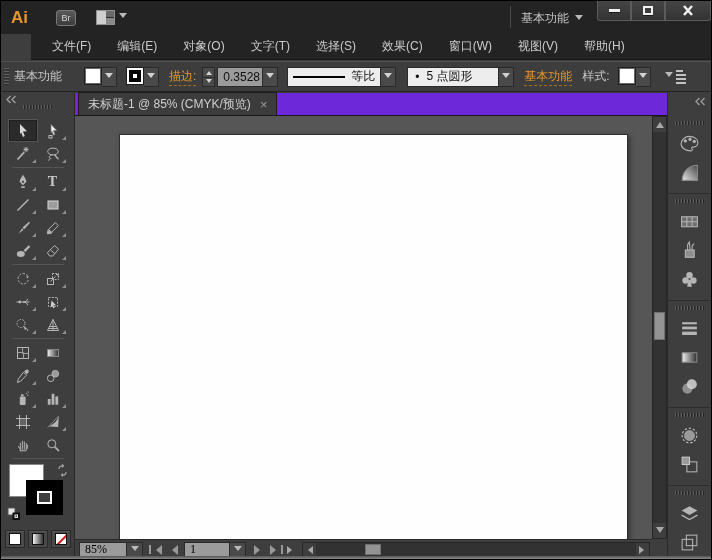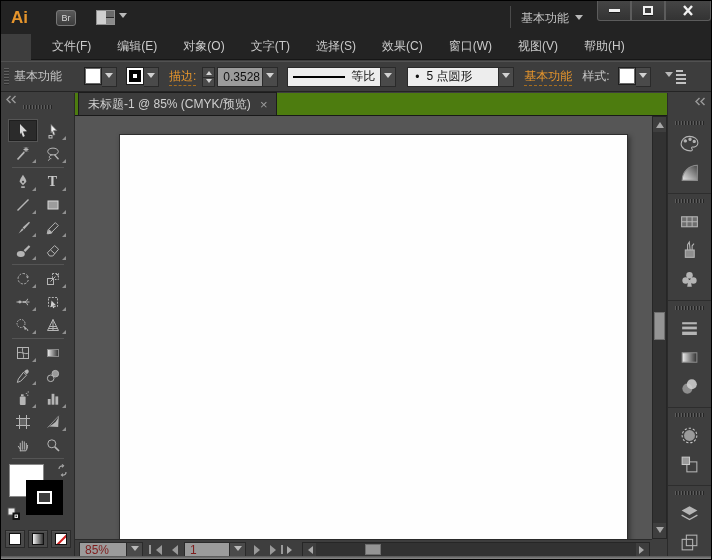--- a/index.html
+++ b/index.html
@@ -53,21 +53,21 @@
   .brushbox { width:92px; height:20px; background:#ededed; border:1px solid #2a2a2a; color:#111; display:flex; align-items:center; gap:7px; padding:0 7px; }
   .panel-menu-ic { margin-left:14px; display:flex; align-items:center; gap:3px; }
   .pm-lines { display:flex; flex-direction:column; gap:2px; }
   .pm-lines i { width:10px; height:2px; background:#c2c2c2; }
   .pm-lines i.short { width:7px; }
   
   .dockhead-left { position:absolute; left:0; top:92px; width:74px; height:23px; background:#3e3e3e; border-right:1px solid #2a2a2a; }
   .collapse-ic { position:absolute; left:4px; top:2px; }
   .dockhead-left .grip-h { position:absolute; left:22px; top:12px; }
   .grip-h { width:30px; height:4px; background-image:repeating-linear-gradient(90deg,#5d5d5d 0 1px, #252525 1px 2px, transparent 2px 3px); }
-  .tabbar { position:absolute; left:74px; top:92px; width:592px; height:23px; background:#4d7c0f; border-bottom:1px solid #191919; display:flex; align-items:flex-end; }
+  .tabbar { position:absolute; left:74px; top:92px; width:592px; height:23px; background:#6d28d9; border-bottom:1px solid #191919; display:flex; align-items:flex-end; }
   .tab { height:23px; margin-left:3px; background:#3c3c3c; border:1px solid #1c1c1c; border-bottom:none; display:flex; align-items:center; gap:9px; padding:0 9px; color:#cfcfcf; }
   .tab-close { color:#9d9d9d; font-size:13px; line-height:1; }
   .dockhead-right { position:absolute; left:666px; top:92px; right:0; height:23px; background:#3e3e3e; border-left:1px solid #2a2a2a; }
   .dockhead-right .collapse-ic { left:auto; right:5px; top:4px; }
   
   .left-dock { position:absolute; left:0; top:115px; width:74px; bottom:3px; background:#3e3e3e; border-right:1px solid #2a2a2a; }
   .tools { display:flex; flex-wrap:wrap; width:60px; margin:3px auto 0; }
   .tool { position:relative; width:30px; height:23px; display:flex; align-items:center; justify-content:center; }
   .tool svg { width:16px; height:16px; }
   .tool.active { background:#2b2b2b; border:1px solid #555; box-shadow:0 0 0 1px #1e1e1e inset; }
@@ -96,21 +96,21 @@
   .tri-dn { width:0; height:0; border:4px solid transparent; border-top:6px solid #a8a8a8; margin-top:3px; }
   .vs-thumb { position:absolute; left:1px; top:195px; width:11px; height:28px; background:#949494; border:1px solid #6e6e6e; }
   
   .right-dock { position:absolute; left:666px; top:115px; right:0; bottom:3px; background:#3e3e3e; border-left:1px solid #2a2a2a; }
   .rd-group { border-bottom:1px solid #2d2d2d; padding:3px 0 6px; }
   .rd-group .grip-h { margin:2px auto 4px; }
   .rd-btn { width:34px; height:29px; margin:0 auto; display:flex; align-items:center; justify-content:center; }
   .rd-btn svg { width:21px; height:21px; }
   
   .statusbar { position:absolute; left:74px; top:538px; width:577px; height:20px; background:#3e3e3e; border-top:1px solid #2a2a2a; display:flex; align-items:center; }
-  .sb-field { height:16px; background:#9b9b9b; border:1px solid #2a2a2a; color:#7f1d1d; display:flex; align-items:center; padding:0 5px; }
+  .sb-field { height:16px; background:#9b9b9b; border:1px solid #2a2a2a; color:#000000; display:flex; align-items:center; padding:0 5px;font-family:Liberation Serif, serif; }
   .sb-zoom { width:48px; margin-left:4px; }
   .sb-dd { width:16px; height:16px; background:#4a4a4a; border:1px solid #2a2a2a; border-left:none; display:flex; align-items:center; justify-content:center; }
   .sb-nav { width:17px; height:16px; display:flex; align-items:center; justify-content:center; }
   .tri-l { width:0; height:0; border:5px solid transparent; border-right:6px solid #999; margin-right:3px; }
   .tri-r { width:0; height:0; border:5px solid transparent; border-left:6px solid #999; margin-left:3px; }
   .bar-l { width:2px; height:9px; background:#999; }
   .sb-num { width:46px; margin-left:2px; }
   .sb-status { width:198px; height:18px; margin-left:8px; border-left:1px solid #2e2e2e; border-right:1px solid #2e2e2e; box-shadow:1px 0 0 #4c4c4c inset; display:flex; align-items:center; justify-content:center; color:#cdcdcd; }
   .sb-flyout { width:15px; height:16px; display:flex; align-items:center; justify-content:center; }
   .hscroll { flex:1; height:15px; margin:0 2px 0 4px; background:#323232; border:1px solid #262626; position:relative; }

